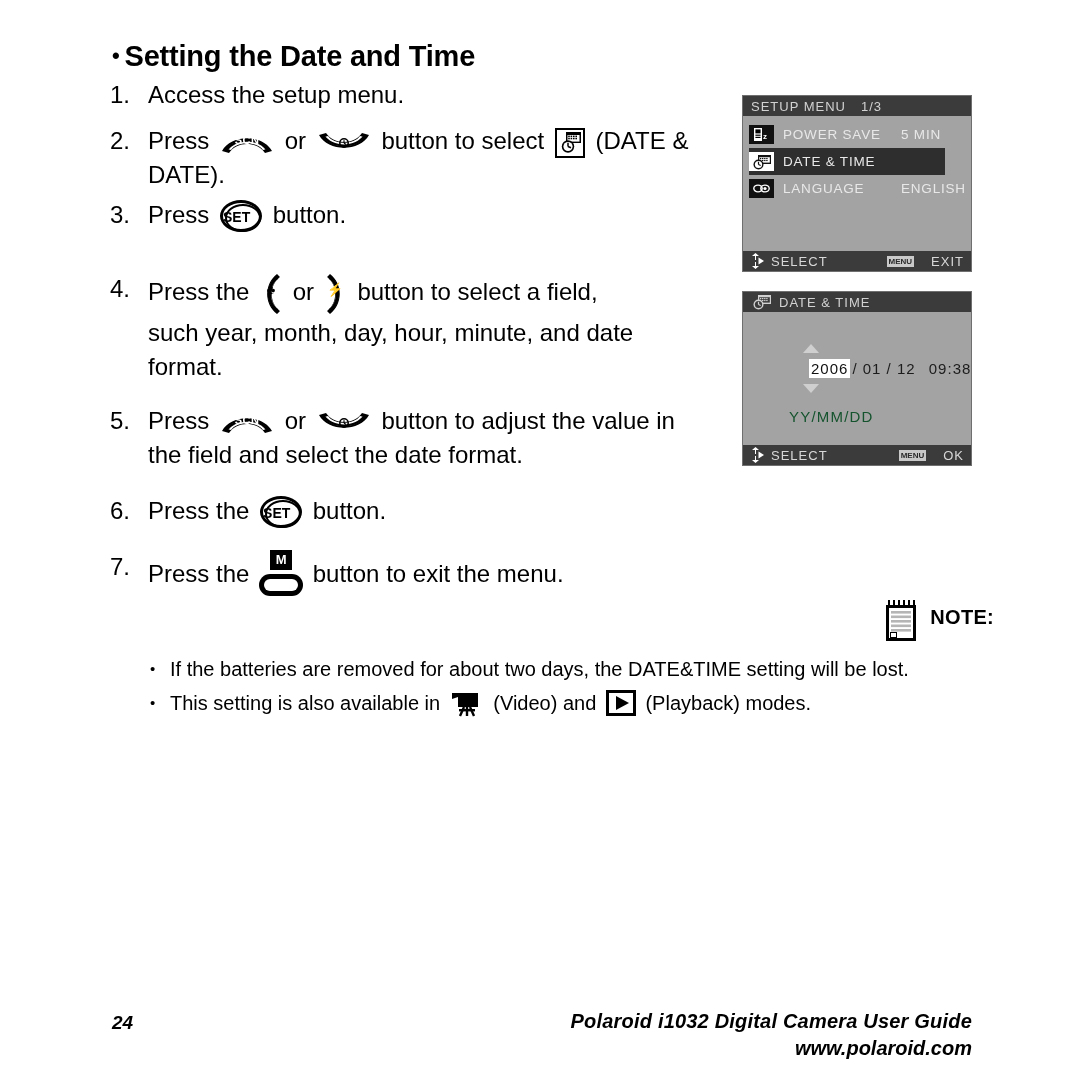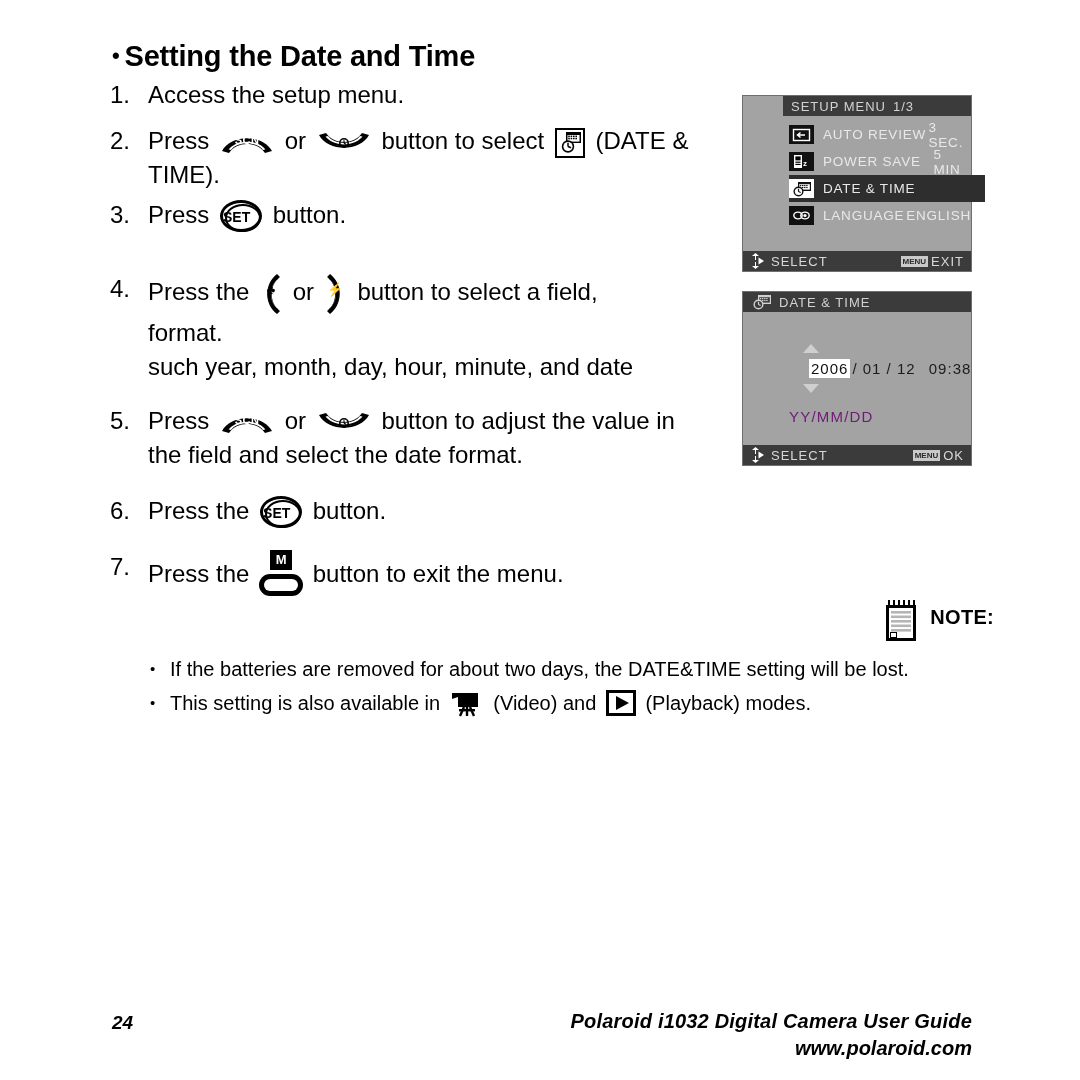--- a/index.html
+++ b/index.html
@@ -113,31 +113,31 @@
   }
   .note-item .bul { width: 20px; flex: none; font-size: 15px; }
 
   
   .lcd { position: absolute; background: #a3a3a3; border: 1px solid #6f6f6f; }
   .lcd-title {
     height: 20px; background: #3b3b3b; color: #d2d2d2;
     font-size: 13px; letter-spacing: 1px; display: flex; align-items: center;
     padding: 0 8px; position: relative;
   }
-  .lcd-title .pg { position: absolute; left: 110px; }
+  .lcd-title .pg { position: absolute; left: 118px; }
   .lcd-bar {
     position: absolute; left: 0; right: 0; bottom: 0; height: 20px;
     background: #3b3b3b; color: #d8d8d8; font-size: 13px; letter-spacing: 1px;
     display: flex; align-items: center; padding: 0 7px;
   }
   .lcd-bar .right { margin-left: auto; display: flex; align-items: center; }
   .menuchip {
     display: inline-block; background: #c9c9c9; color: #2a2a2a;
     font-size: 8px; font-weight: bold; line-height: 11px; height: 11px;
-    padding: 0 2px; margin-right: 3px; letter-spacing: 0;
+    padding: 0 2px; margin-right: 17px; letter-spacing: 0;
   }
   .navarrows { width: 15px; height: 16px; margin-right: 6px; flex: none; }
 
   
   .menu-rows { padding: 5px 0 0 6px; }
   .mrow {
     display: flex; align-items: center; height: 27px;
     color: #e8e8e8; font-size: 13.5px; letter-spacing: 0.8px;
   }
   .mrow.sel { background: #2e2e2e; width: 196px; }
@@ -159,21 +159,21 @@
     background: #ffffff; color: #111; padding: 1px 2px; margin-right: 2px;
   }
   .dt-up, .dt-dn {
     position: absolute; left: 14px; width: 0; height: 0;
     border-left: 8px solid transparent; border-right: 8px solid transparent;
   }
   .dt-up { top: -16px; border-bottom: 9px solid #cfcfcf; }
   .dt-dn { bottom: -16px; border-top: 9px solid #cfcfcf; }
   .dt-format {
     position: absolute; left: 46px; top: 96px;
-    font-size: 15px; color: #701a75; letter-spacing: 1.2px;
+    font-size: 15px; color: #14532d; letter-spacing: 1.2px;
   }
 
   
   .pagenum {
     position: absolute; left: 112px; top: 1012px;
     font-size: 19px; font-weight: bold; font-style: italic;
   }
   .footer {
     position: absolute; right: 108px; top: 1010px; text-align: right;
   }
@@ -234,21 +234,21 @@
                   <rect x="16" y="7.8" width="1.6" height="1.5"></rect>
                   <rect x="18.4" y="7.8" width="1.6" height="1.5"></rect>
                 </g>
                 <circle cx="11" cy="16.5" r="6.2" fill="#000"></circle>
                 <circle cx="11" cy="16.5" r="4.6" fill="#fff"></circle>
                 <path d="M11 16.5 L11 12.8 M11 16.5 L14 17.8" stroke="#000" stroke-width="1.5" fill="none"></path>
               </svg>
           </span>
           <span>(DATE &amp;</span>
         </span>
-        <span class="ln">TIME).</span>
+        <span class="ln">DATE).</span>
       </div>
     </div>
 
     <div class="step" style="margin-top:6px;">
       <div class="num">3.</div>
       <div class="body">
         <span>Press</span>
         <span class="setbtn">
           <span class="t">SET</span>
         </span>
@@ -273,22 +273,22 @@
           <span class="arc">
             <svg width="26" height="44" viewBox="0 0 26 44">
                 <path d="M7 2 C20 12 20 32 7 42 L4 39 C15 31 15 13 4 5 Z" fill="#000"></path>
                 <path d="M9 6 C18 14 18 30 9 38 L7 36 C15 29 15 15 7 8 Z" fill="#fff"></path>
                 <path d="M8 4 C19 13 19 31 8 40 L5.5 37.5 C15.5 30 15.5 14 5.5 6.5 Z" fill="#000"></path>
               </svg>
             <span class="gl">⚡</span>
           </span>
           <span>button to select a field,</span>
         </span>
+        <span class="ln">such year, month, day, hour, minute, and date</span>
         <span class="ln">format.</span>
-        <span class="ln">such year, month, day, hour, minute, and date</span>
       </div>
     </div>
 
     <div class="step" style="margin-top:20px;">
       <div class="num">5.</div>
       <div class="body">
         <span class="ln">
           <span>Press</span>
           <span class="fan">
             <svg width="56" height="26" viewBox="0 0 56 26">
@@ -382,38 +382,28 @@
               </svg>
           </span>
           <span>(Video) and</span>
           <span class="pbicon"></span>
           <span>(Playback) modes.</span>
         </span>
       </div>
     </div>
   </div>
 
-  <div class="lcd" style="left:742px; top:95px; width:230px; height:177px;padding-left:40px;">
+  <div class="lcd" style="left:742px; top:95px; width:230px; height:177px;">
     <div class="lcd-title">
       <span>SETUP MENU</span>
       <span class="pg">1/3</span>
     </div>
     <div class="menu-rows">
 
 
-      <div class="mrow">
-        <span class="micon">
-          <svg width="19" height="14" viewBox="0 0 19 14">
-              <rect x="1.5" y="1.5" width="16" height="11" fill="none" stroke="#fff" stroke-width="1.4"></rect>
-              <path d="M13 7 L6 7 M8.5 4.5 L5.5 7 L8.5 9.5" stroke="#fff" stroke-width="1.5" fill="none"></path>
-            </svg>
-        </span>
-        <span class="mlabel">AUTO REVIEW</span>
-        <span class="mvalue">3 SEC.</span>
-      </div>
 
       <div class="mrow">
         <span class="micon">
           <svg width="19" height="15" viewBox="0 0 19 15">
               <rect x="2" y="1" width="8" height="13" fill="#fff"></rect>
               <rect x="3.4" y="2.4" width="5.2" height="4" fill="#000"></rect>
               <rect x="3.4" y="7.6" width="5.2" height="1.2" fill="#000"></rect>
               <rect x="3.4" y="9.8" width="5.2" height="1.2" fill="#000"></rect>
               <text x="11" y="12" font-family="sans-serif" font-size="8" font-weight="bold" fill="#fff">z</text>
             </svg>

